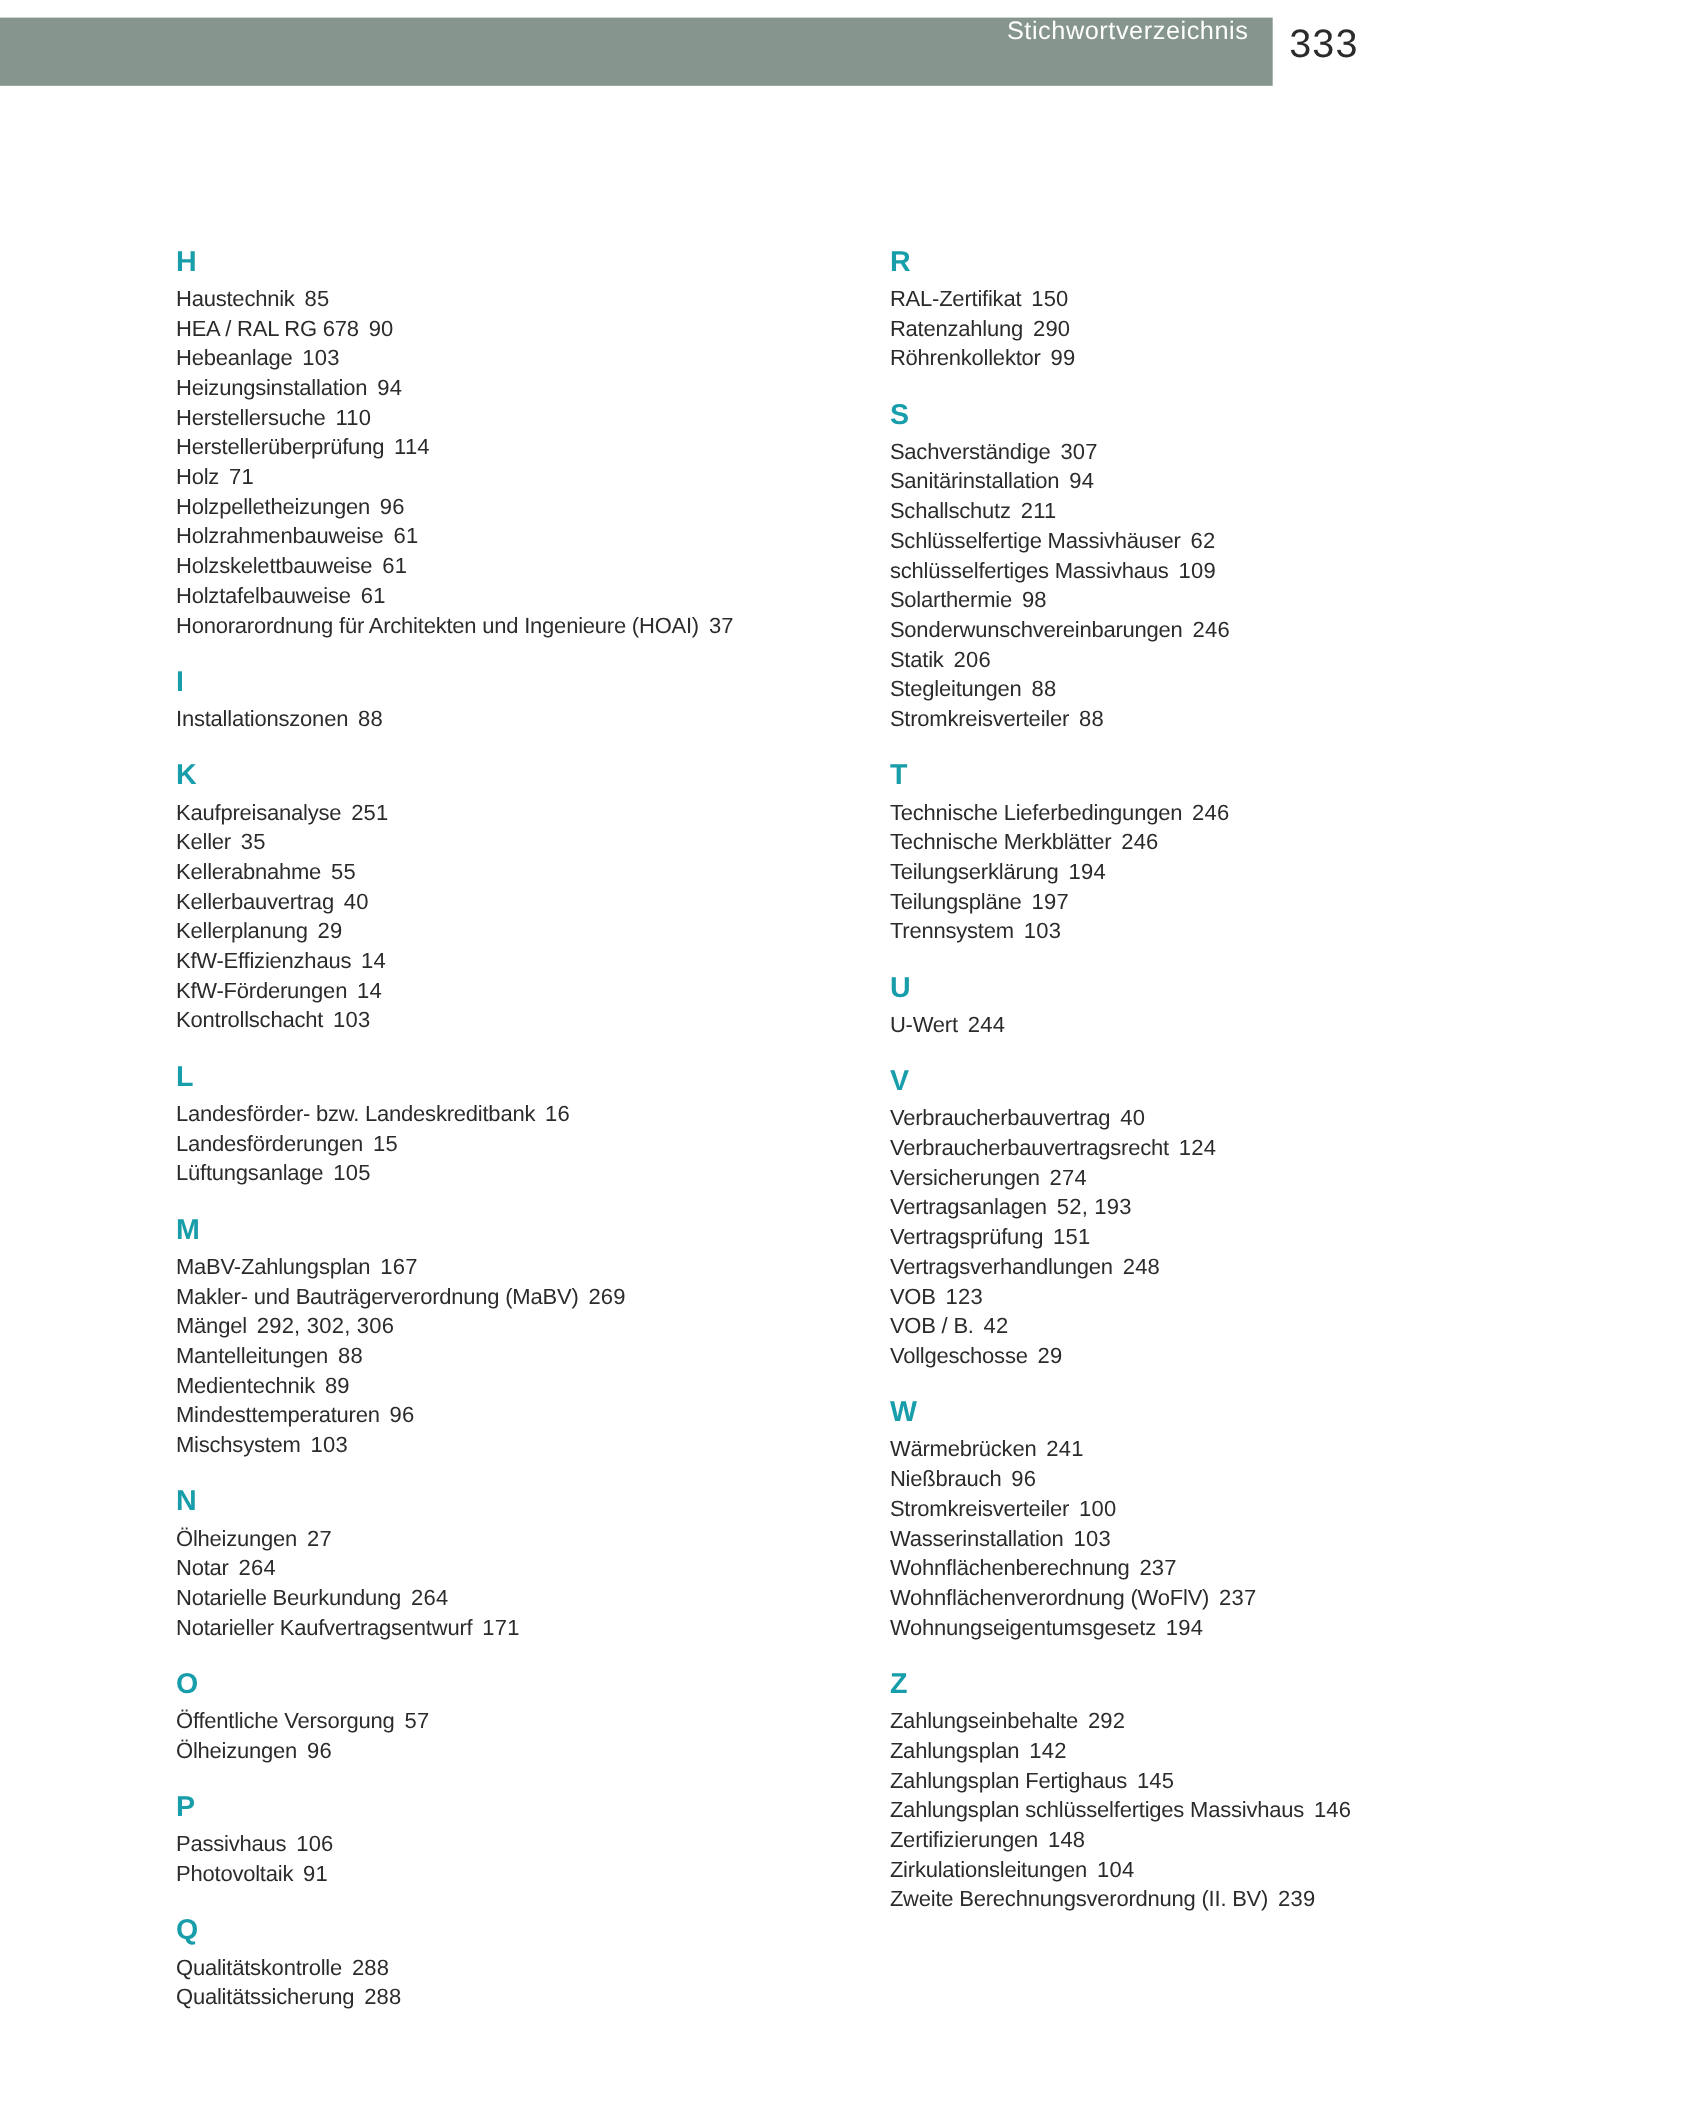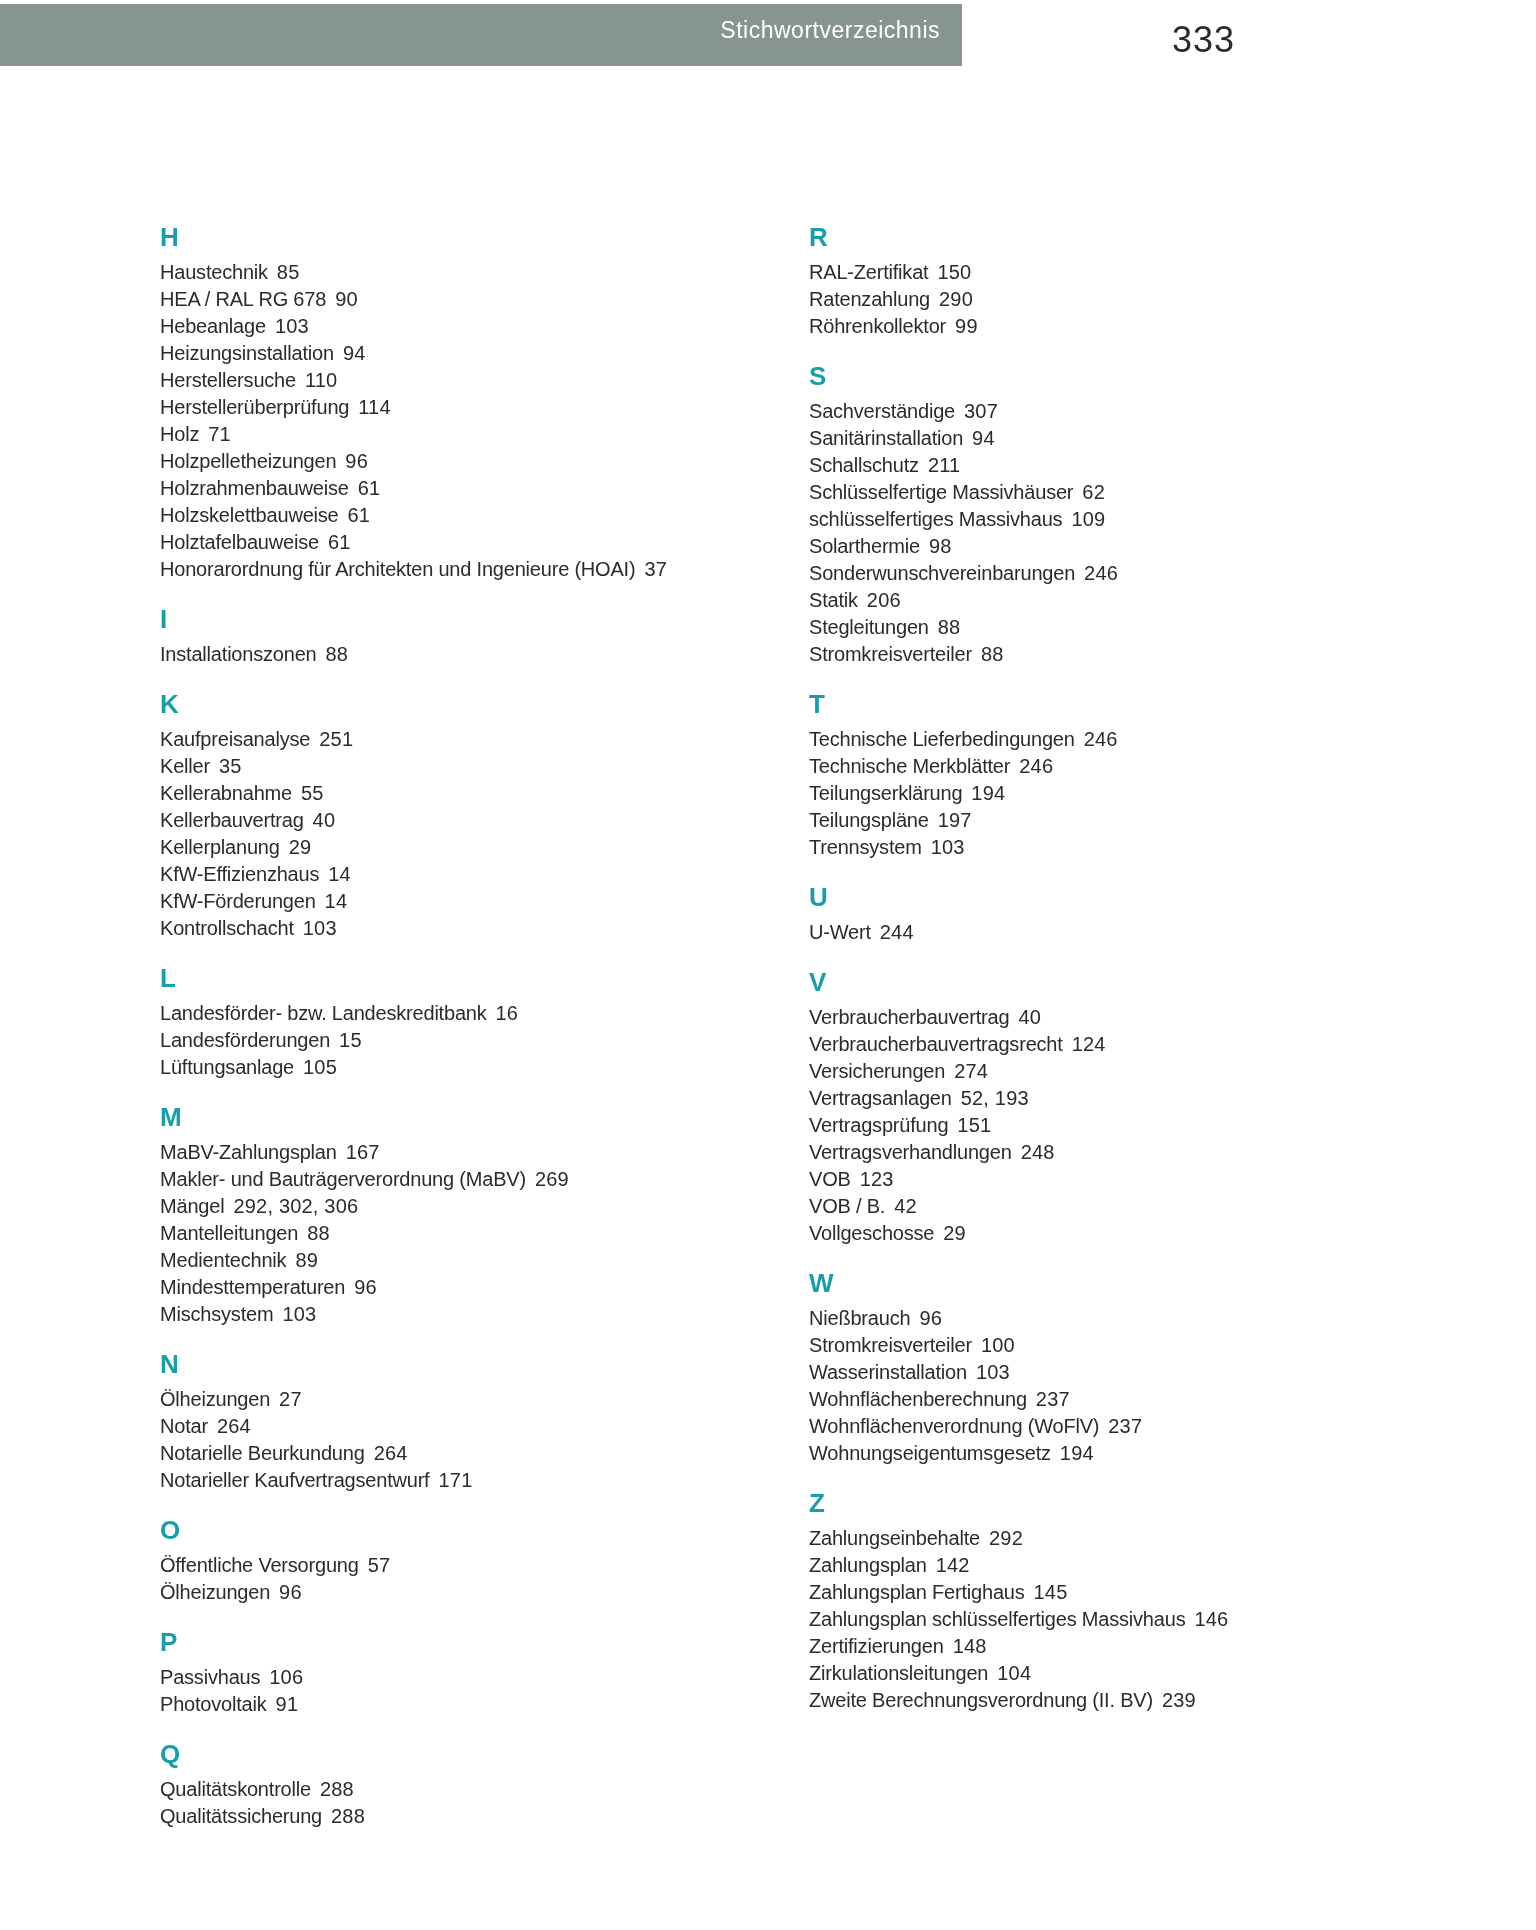--- a/index.html
+++ b/index.html
@@ -11,27 +11,27 @@
     position: relative;
     width: 1536px;
     height: 1930px;
     background: #ffffff;
     font-family: "Liberation Sans", sans-serif;
     overflow: hidden;
   }
   .header-bar {
     position: absolute;
     left: 0;
-    top: 4px;
-    width: 962px;
+    top: 16px;
+    width: 1157px;
     height: 62px;
     background: var(--header-bg, #86968e);
     display: flex;
     justify-content: flex-end;
-    align-items: center;
+    align-items: flex-start;
     box-sizing: border-box;
     padding: 0 22px 9px 0;
   }
   .header-title {
     color: #ffffff;
     font-size: 23px;
     letter-spacing: 0.5px;
     line-height: 1;
   }
   .page-number {
@@ -188,20 +188,21 @@
         <div class="entry"><span class="term">Versicherungen</span><span class="pages">274</span></div>
         <div class="entry"><span class="term">Vertragsanlagen</span><span class="pages">52, 193</span></div>
         <div class="entry"><span class="term">Vertragsprüfung</span><span class="pages">151</span></div>
         <div class="entry"><span class="term">Vertragsverhandlungen</span><span class="pages">248</span></div>
         <div class="entry"><span class="term">VOB</span><span class="pages">123</span></div>
         <div class="entry"><span class="term">VOB / B.</span><span class="pages">42</span></div>
         <div class="entry"><span class="term">Vollgeschosse</span><span class="pages">29</span></div>
       </div>
       <div class="section">
         <div class="section-letter">W</div>
+        <div class="entry"><span class="term">Wärmebrücken</span><span class="pages">241</span></div>
         <div class="entry"><span class="term">Nießbrauch</span><span class="pages">96</span></div>
         <div class="entry"><span class="term">Stromkreisverteiler</span><span class="pages">100</span></div>
         <div class="entry"><span class="term">Wasserinstallation</span><span class="pages">103</span></div>
         <div class="entry"><span class="term">Wohnflächenberechnung</span><span class="pages">237</span></div>
         <div class="entry"><span class="term">Wohnflächenverordnung (WoFlV)</span><span class="pages">237</span></div>
         <div class="entry"><span class="term">Wohnungseigentumsgesetz</span><span class="pages">194</span></div>
       </div>
       <div class="section">
         <div class="section-letter">Z</div>
         <div class="entry"><span class="term">Zahlungseinbehalte</span><span class="pages">292</span></div>

